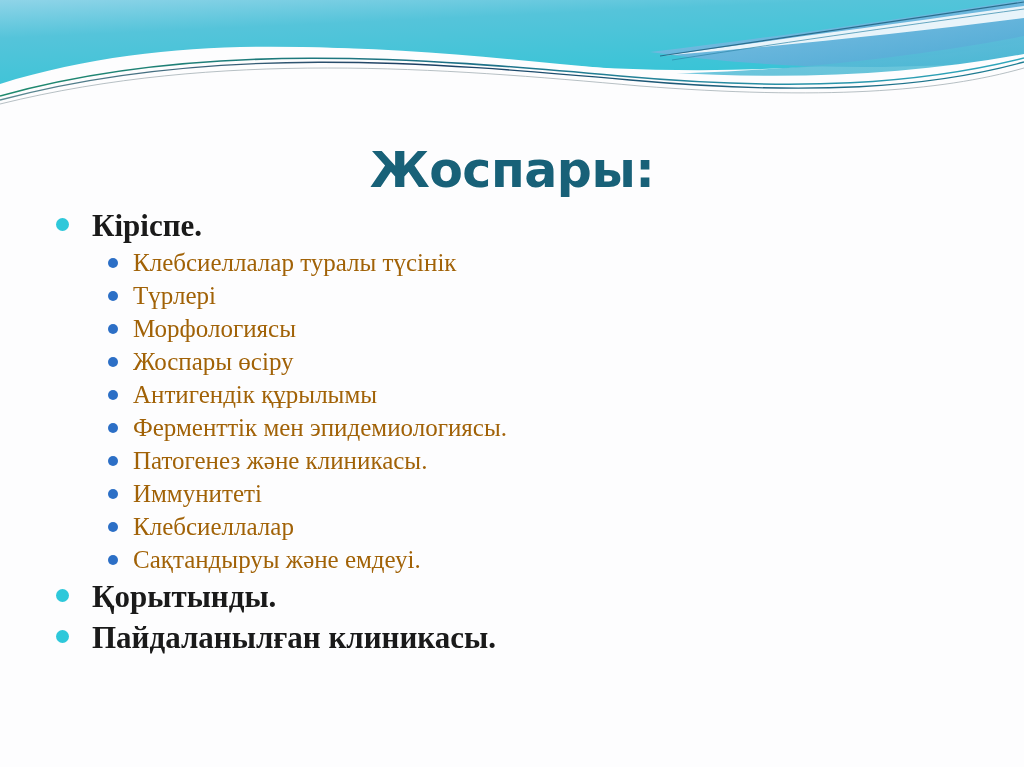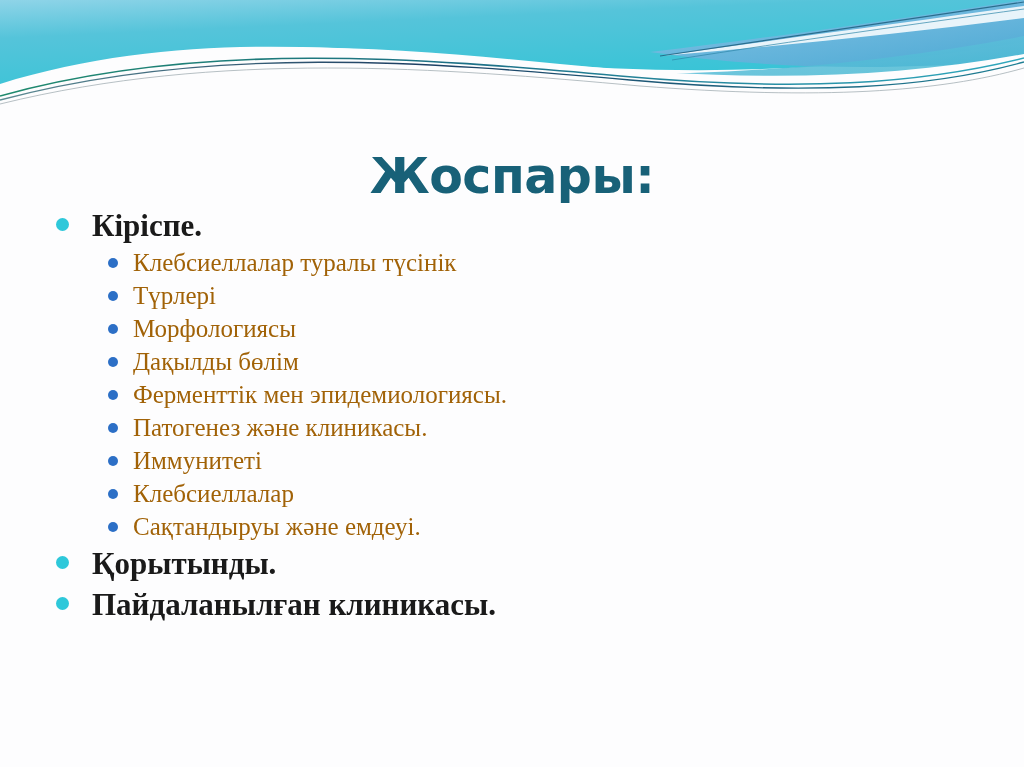--- a/index.html
+++ b/index.html
@@ -22,21 +22,21 @@
     position: absolute;
     top: 0; left: 0;
     width: 1024px;
     height: 118px;
     pointer-events: none;
   }
 
   
   #title-block {
     position: absolute;
-    top: 116px;
+    top: 110px;
     left: 0;
     width: 1024px;
     text-align: center;
   }
   #page-title {
     display: inline-block;
     font-family: "DejaVu Sans", "Liberation Sans", sans-serif;
     font-weight: bold;
     font-size: 49px;
     line-height: 56px;
@@ -200,21 +200,25 @@
         <li class="item l2">
           <span class="bullet"></span>
           <span class="txt">Түрлері</span>
         </li>
         <li class="item l2">
           <span class="bullet"></span>
           <span class="txt">Морфологиясы</span>
         </li>
         <li class="item l2">
           <span class="bullet"></span>
-          <span class="txt">Дақылды бөлім</span>
+          <span class="txt">Жоспары өсіру</span>
+        </li>
+        <li class="item l2">
+          <span class="bullet"></span>
+          <span class="txt">Антигендік құрылымы</span>
         </li>
         <li class="item l2">
           <span class="bullet"></span>
           <span class="txt">Ферменттік мен эпидемиологиясы.</span>
         </li>
         <li class="item l2">
           <span class="bullet"></span>
           <span class="txt">Патогенез және клиникасы.</span>
         </li>
         <li class="item l2">

